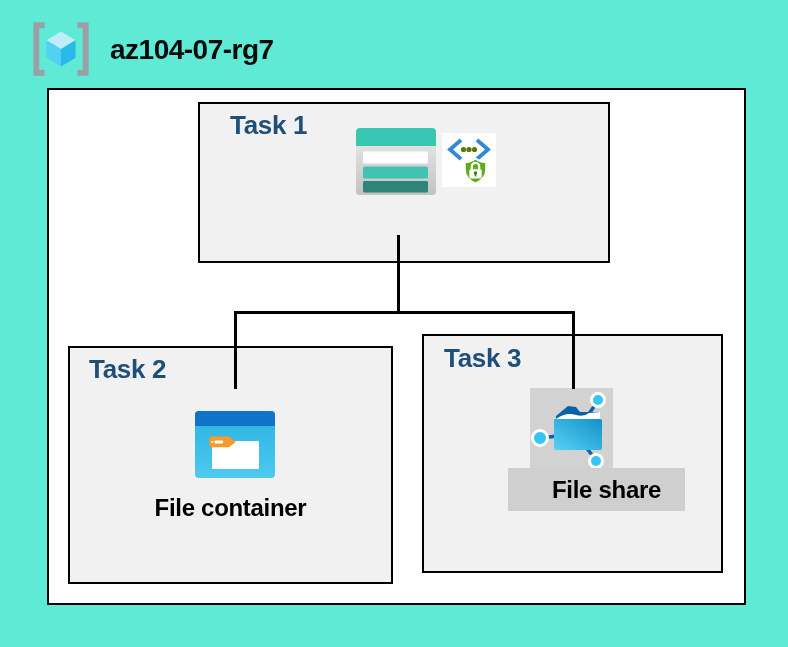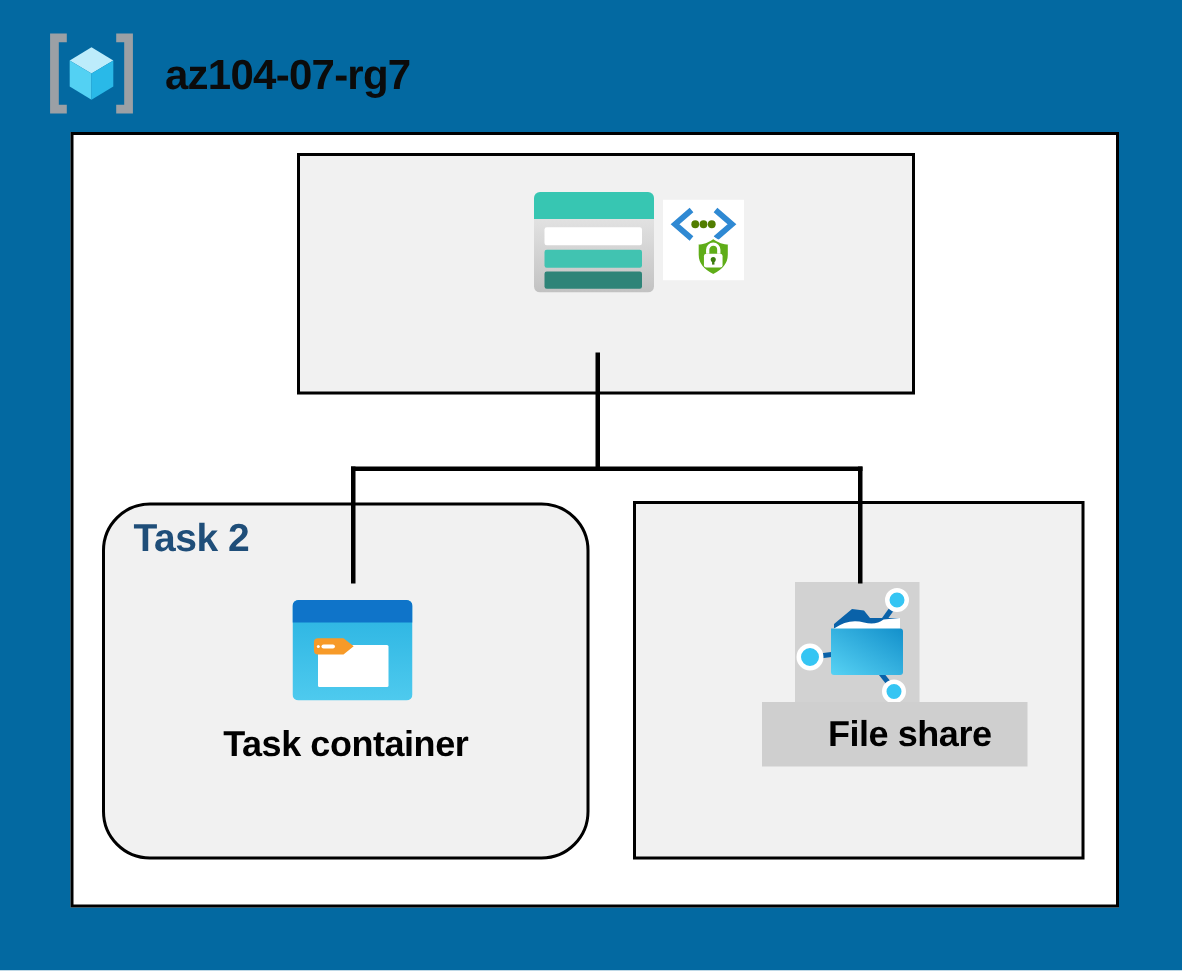--- a/index.html
+++ b/index.html
@@ -1,17 +1,17 @@
 <!DOCTYPE html>
 <html><head>
 <meta charset="utf-8">
 <style>
   html,body{margin:0;padding:0;background:#ffffff;}
   .canvas{
-    position:relative;width:788px;height:647px;background:#0369a1;
+    position:relative;width:788px;height:647px;background:#5eead4;
     font-family:"Liberation Sans","DejaVu Sans",sans-serif;overflow:hidden;
     -webkit-font-smoothing:antialiased;
   }
   *{box-sizing:border-box;}
 
   
   .rg-icon{position:absolute;left:30px;top:20px;width:62px;height:58px;}
   .rg-title{
     position:absolute;left:110px;top:34px;
     font-size:28px;font-weight:700;color:#0b0b0b;letter-spacing:-0.5px;
@@ -20,21 +20,21 @@
 
   
   .outer{
     position:absolute;left:47px;top:88px;width:699px;height:517px;
     border:2.5px solid #000;background:#fff;
   }
 
   
   .task{position:absolute;background:#f1f1f1;border:2.5px solid #000;}
   .task1{left:149px;top:12px;width:412px;height:161px;}
-  .task2{left:19px;top:245px;width:325px;height:238px;border-radius:32px;}
+  .task2{left:19px;top:256px;width:325px;height:238px;}
   .task3{left:373px;top:244px;width:301px;height:239px;}
 
   .task-label{
     position:absolute;font-size:26px;font-weight:700;color:#1f4e79;
     white-space:nowrap;letter-spacing:-0.3px;
   }
   .task1 .task-label{left:30px;top:6px;}
   .task2 .task-label{left:19px;top:6px;}
   .task3 .task-label{left:20px;top:7px;}
 
@@ -79,20 +79,21 @@
     <path d="M49,3.5 H57.5 V52.5 H49" fill="none" stroke="#9ba0a5" stroke-width="6"></path>
     <polygon points="32,10 47,19 32,28 17,19" fill="#bdecfb"></polygon>
     <polygon points="17,19 32,28 32,46 17,37" fill="#53d1f3"></polygon>
     <polygon points="47,19 32,28 32,46 47,37" fill="#29b9e8"></polygon>
   </svg>
   <div class="rg-title">az104-07-rg7</div>
 
   <div class="outer">
 
     <div class="task task1">
+      <div class="task-label">Task 1</div>
 
       <svg class="sa-icon" viewBox="0 0 80 67" aria-hidden="true">
         <defs>
           <linearGradient id="sg" x1="0" y1="0" x2="0" y2="1">
             <stop offset="0" stop-color="#ededed"></stop>
             <stop offset="1" stop-color="#c2c2c2"></stop>
           </linearGradient>
         </defs>
         <rect x="0" y="0" width="80" height="67" rx="4" fill="url(#sg)"></rect>
         <path d="M4,0 h72 a4,4 0 0 1 4,4 v14 h-80 V4 a4,4 0 0 1 4,-4 z" fill="#37c6b2"></path>
@@ -128,24 +129,25 @@
           </linearGradient>
         </defs>
         <rect x="0" y="0" width="80" height="67" rx="4" fill="url(#bbg)"></rect>
         <path d="M4,0 h72 a4,4 0 0 1 4,4 v11 h-80 V4 a4,4 0 0 1 4,-4 z" fill="#0f74c9"></path>
         <rect x="17" y="30" width="47" height="28" rx="1" fill="#ffffff"></rect>
         <path d="M17,25.5 h17 l6.8,5.4 l-6.8,5.4 h-17 a2.7,2.7 0 0 1 -2.7,-2.7 v-5.4 a2.7,2.7 0 0 1 2.7,-2.7 z" fill="#f79a28"></path>
         <circle cx="17.2" cy="31" r="1" fill="#ffffff"></circle>
         <rect x="19.3" y="29.6" width="9" height="2.8" rx="1.4" fill="#ffffff"></rect>
       </svg>
 
-      <div class="item-label">Task container</div>
+      <div class="item-label">File container</div>
     </div>
 
     <div class="task task3">
+      <div class="task-label">Task 3</div>
 
       <svg class="fs-icon" viewBox="0 0 83 80" aria-hidden="true">
         <defs>
           <linearGradient id="fsg" x1="0" y1="1" x2="1" y2="0">
             <stop offset="0" stop-color="#57d2f4"></stop>
             <stop offset="1" stop-color="#1390cb"></stop>
           </linearGradient>
         </defs>
         <rect x="0" y="0" width="83" height="80" fill="#d2d2d2"></rect>
         <path d="M58,27 L68,13" stroke="#0a62a9" stroke-width="3.5"></path>

